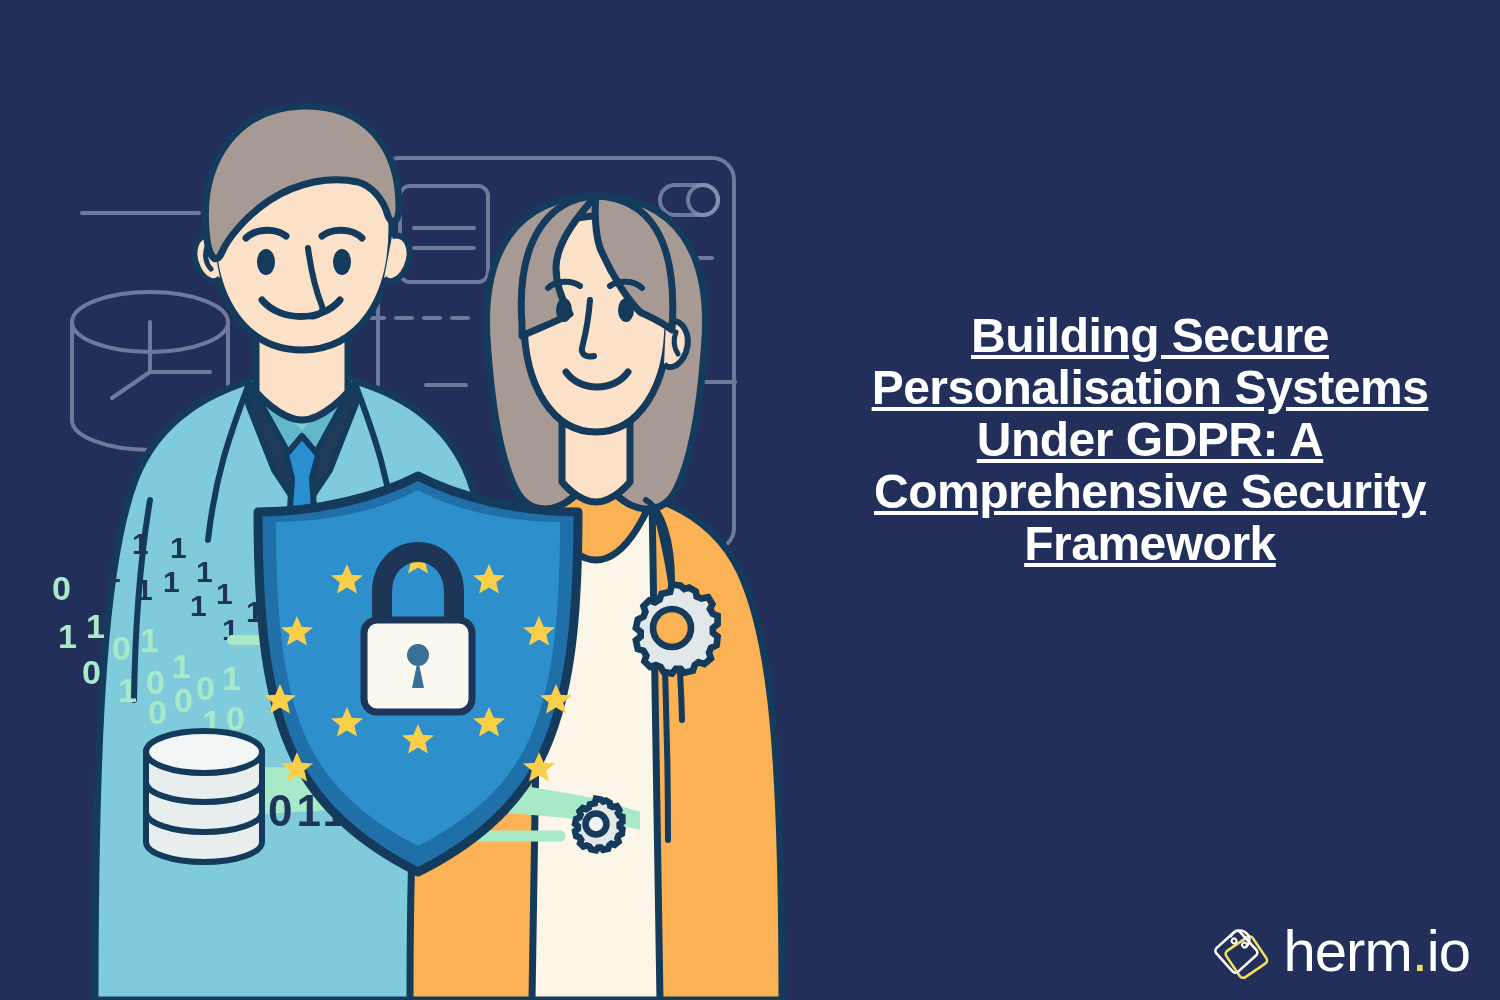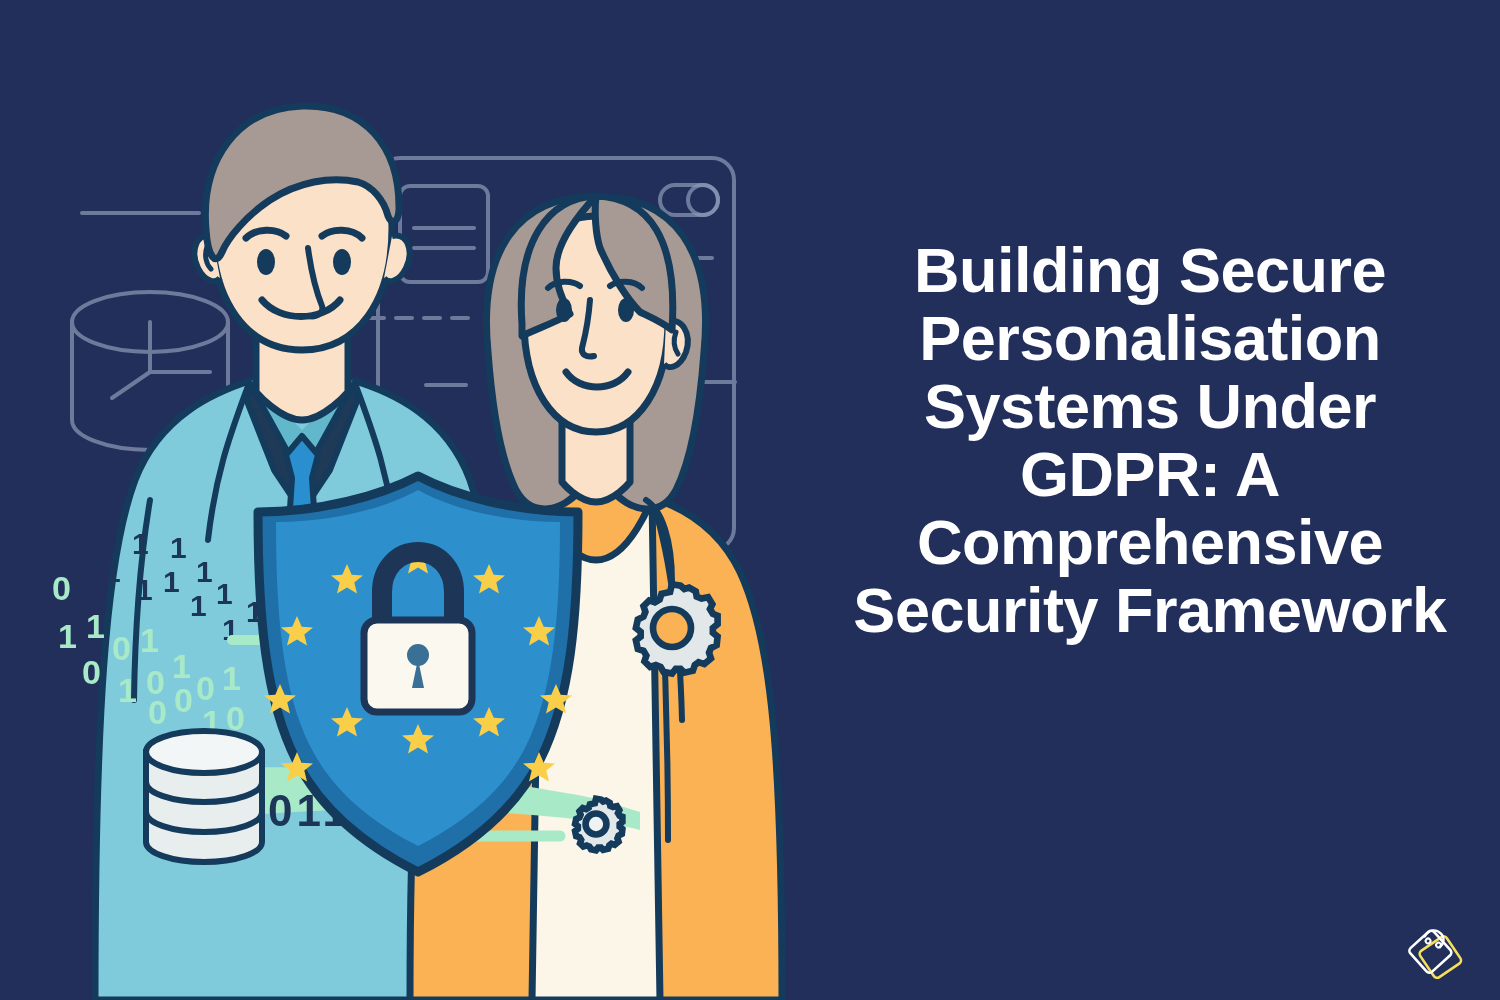--- a/index.html
+++ b/index.html
@@ -41,25 +41,26 @@
     align-items: center;
     justify-content: center;
     box-sizing: border-box;
     padding: 0 26px;
   }
   .headline {
     margin: 12px;
     color: #ffffff;
     font-family: "Liberation Sans", sans-serif;
     font-weight: bold;
-    font-size: 63px;
+    font-size: 48px;
     line-height: 1.08;
     letter-spacing: -0.5px;
     text-align: center;
     word-break: normal;
+    text-decoration: underline;
   }
 
   
   .logo {
     position: absolute;
     right: 30px;
     bottom: 18px;
     display: flex;
     align-items: center;
     gap: 8px;
@@ -325,15 +326,18 @@
         <path d="M20,20 L44,20 A4,4 0 0 1 48,24 L48,48 A4,4 0 0 1 44,52 L20,52 A4,4 0 0 1 16,48 L16,24 A4,4 0 0 1 20,20 Z" fill="none" stroke="#f5de5a" stroke-width="2.6"></path>
       </g>
 
       <g transform="rotate(-42 28 32)">
         <path d="M12,12 L36,12 A4,4 0 0 1 40,16 L40,40 A4,4 0 0 1 36,44 L12,44 A4,4 0 0 1 8,40 L8,16 A4,4 0 0 1 12,12 Z" fill="none" stroke="#ffffff" stroke-width="2.6"></path>
         <path d="M30,13 C38,10 44,15 44,22 C44,28 39,31 34,31" fill="none" stroke="#ffffff" stroke-width="2.4" stroke-linecap="round"></path>
         <circle cx="29.5" cy="18.5" r="2.4" fill="none" stroke="#ffffff" stroke-width="2"></circle>
         <circle cx="34.5" cy="28.5" r="2.4" fill="none" stroke="#ffffff" stroke-width="2"></circle>
       </g>
     </svg>
+    <div class="logo-text">
+      <span>herm</span><span class="logo-dot">.</span><span>io</span>
+    </div>
   </div>
 
 </div>
 
 </body></html>

